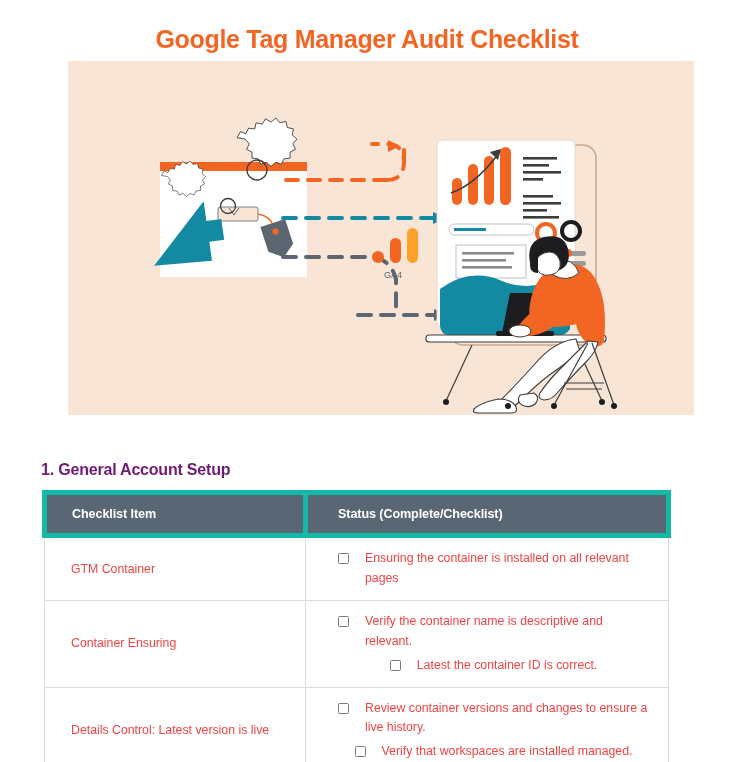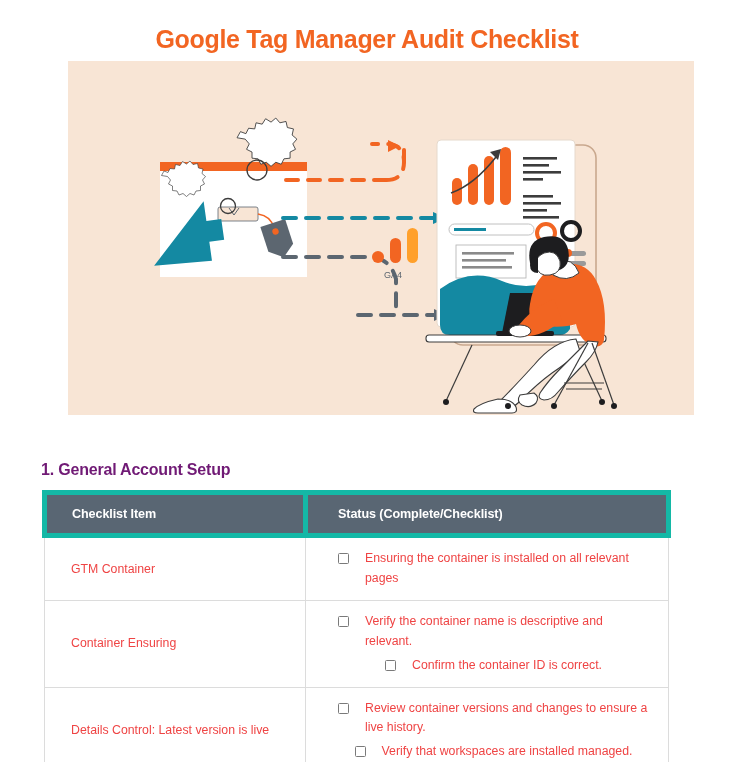--- a/index.html
+++ b/index.html
@@ -287,21 +287,21 @@
       </tr>
       <tr>
         <td class="col-item">Container Ensuring</td>
         <td class="col-status">
           <div class="check-line">
             <span class="checkbox"></span>
             <span class="check-text">Verify the container name is descriptive and relevant.</span>
           </div>
           <div class="check-line">
             <span class="checkbox"></span>
-            <span class="check-text">Confirm the container ID is correct.</span>
+            <span class="check-text">Latest the container ID is correct.</span>
           </div>
         </td>
       </tr>
       <tr>
         <td class="col-item">Details Control: Latest version is live</td>
         <td class="col-status">
           <div class="check-line">
             <span class="checkbox"></span>
             <span class="check-text">Review container versions and changes to ensure a live history.</span>
           </div>

